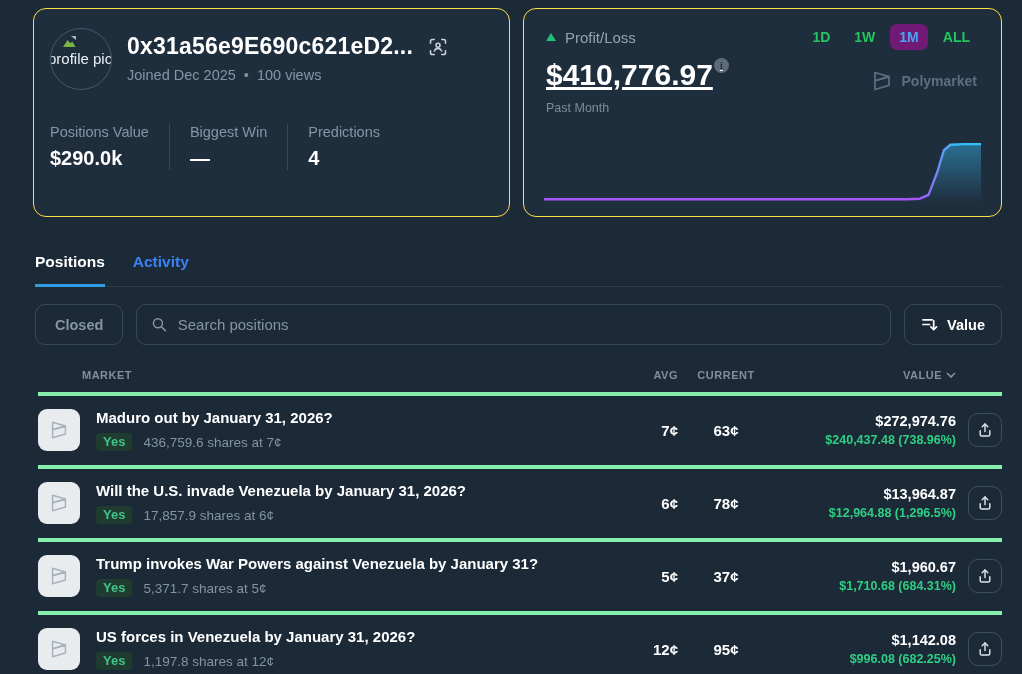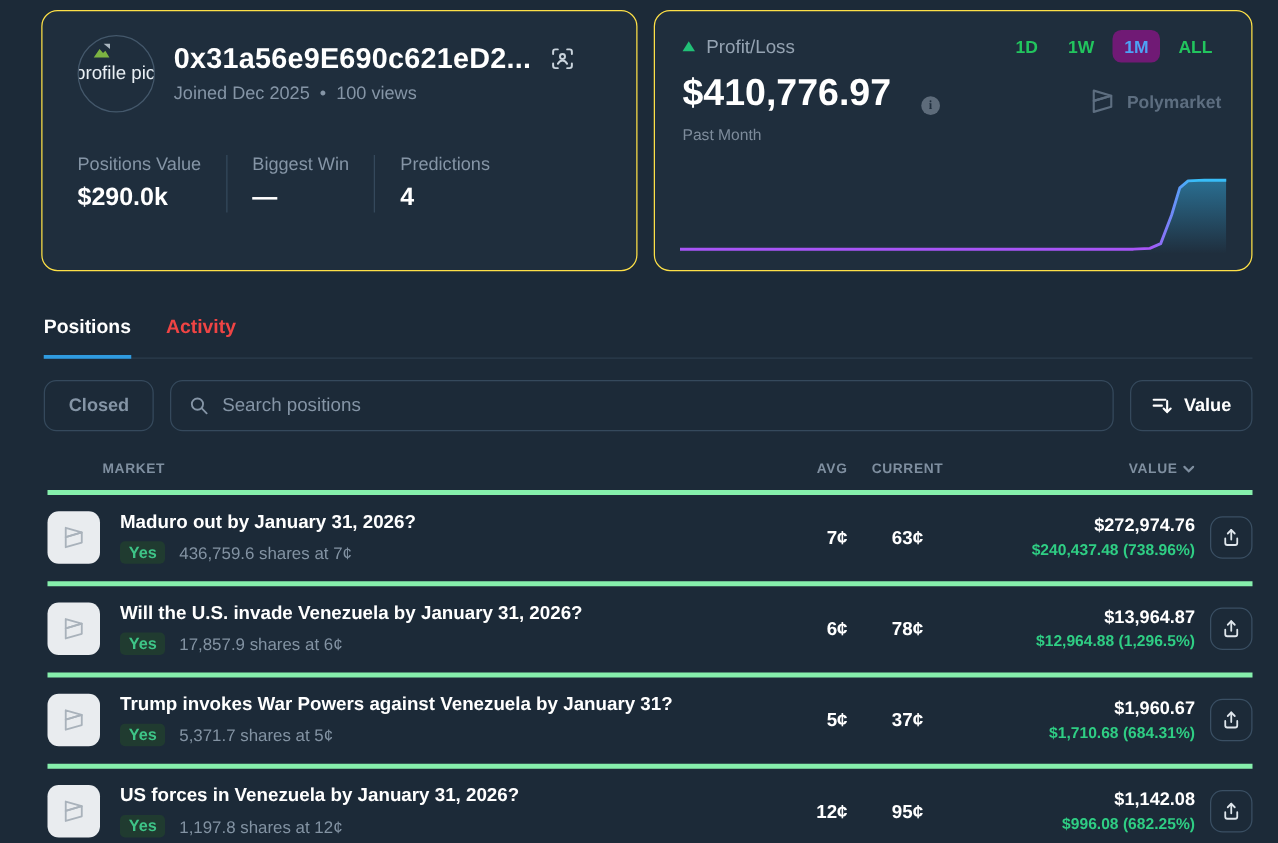--- a/index.html
+++ b/index.html
@@ -4,21 +4,21 @@
 <style>
   * { margin:0; padding:0; box-sizing:border-box; }
   html,body { width:1022px; height:674px; overflow:hidden; }
   body {
     background:#1C2A38;
     color:#fff;
     font-family:"Liberation Sans", sans-serif;
   }
   .top { display:flex; gap:13px; padding:8px 20px 0 33px; }
   .card { background:#1F2E3D; border:1px solid #fde047; border-radius:13px; height:209px; }
-  .profile-card { width:477px; padding:19px 28px 18px; }
+  .profile-card { width:477px; padding:19px 16px 18px; }
   .pnl-card { flex:1; padding:15px 22px 14px; position:relative; }
 
   
   .profile-head { display:flex; gap:15px; }
   .avatar { width:62px; height:62px; border-radius:50%; border:1px solid #44586B;
             overflow:hidden; position:relative; flex-shrink:0; }
   .avatar .broken-ico { position:absolute; top:5px; left:11px; }
   .avatar .alt { position:absolute; top:21px; left:-3px; width:72px;
                  font-size:15px; line-height:17px; color:#EAF0F5; }
   .head-text { padding-top:5px; }
@@ -34,32 +34,32 @@
 
   
   .pnl-head { display:flex; justify-content:space-between; align-items:center; }
   .pnl-label { display:flex; align-items:center; gap:9px; color:#95A3B2; font-size:15px; }
   .tri-up { width:0; height:0; border-left:5px solid transparent; border-right:5px solid transparent;
             border-bottom:8px solid #21C077; }
   .ranges { display:flex; gap:6px; }
   .range { background:none; border:none; color:#22c55e; font-family:inherit; font-weight:bold;
            font-size:14px; padding:5px 9px; border-radius:7px; cursor:pointer; }
   .range.active { color:#4DA2F5; background:#701a75; }
-  .pnl-amount { font-size:30px; font-weight:bold; margin-top:8px; display:flex; align-items:flex-end; gap:24px; }
+  .pnl-amount { font-size:30px; font-weight:bold; margin-top:8px; display:flex; align-items:flex-start; gap:1px;text-decoration:underline; }
   .info-ico { width:15px; height:15px; border-radius:50%; background:#5D6B7A; color:#1F2E3D;
               font-size:10px; font-weight:bold; display:flex; align-items:center; justify-content:center;
               font-family:"Liberation Serif", serif; }
   .pnl-period { color:#7D8B9B; font-size:12.5px; margin-top:9px; }
   .watermark { position:absolute; right:24px; top:60px; display:flex; align-items:center; gap:8px;
                color:#5D6E80; font-size:14px; font-weight:bold; }
   .spark { position:absolute; left:20px; right:20px; bottom:13px; height:62px; }
 
   
   .tabs { display:flex; gap:28px; margin:36px 20px 0 35px; border-bottom:1px solid #2B3C4C; }
-  .tab { padding-bottom:13px; font-size:15.5px; font-weight:bold; color:#ef4444; cursor:pointer; }
+  .tab { padding-bottom:13px; font-size:15.5px; font-weight:bold; color:#3b82f6; cursor:pointer; }
   .tab.active { color:#fff; border-bottom:3px solid #2F9BE0; margin-bottom:-1px; }
 
   
   .filterbar { display:flex; gap:13px; margin:17px 20px 0 35px; align-items:center; }
   .segmented { display:flex; border:1px solid #35495C; border-radius:10px; overflow:hidden; height:41px; }
   .seg { padding:0 19px; display:flex; align-items:center; color:#8595A6; font-weight:bold;
          font-size:14.5px; cursor:pointer; white-space:nowrap; }
   .seg + .seg { border-left:1px solid #35495C; }
   .seg.active { background:#2C3E4F; color:#fff; }
   .search { flex:1; height:41px; border:1px solid #35495C; border-radius:10px; display:flex;

